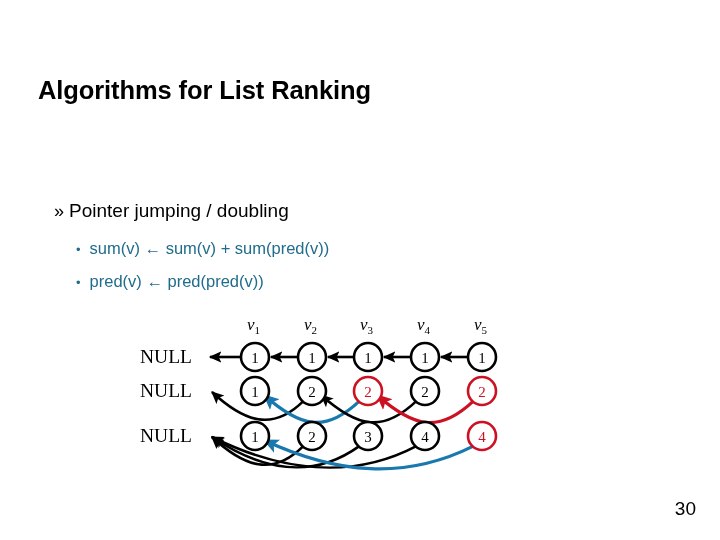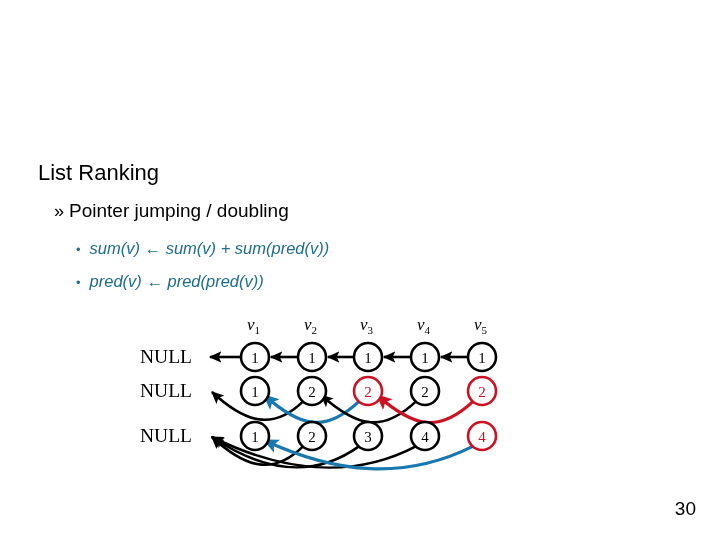--- a/index.html
+++ b/index.html
@@ -69,21 +69,20 @@
     display: flex;
     align-items: baseline;
     gap: 9px;
   }
   .level3 .dot {
     font-size: 13px;
     line-height: 1;
     color: #1F6C8C;
   }
   .level3 .formula {
-    font-style: italic;
     font-size: 16.5px;
   }
   .level3-a { top: 239px; }
   .level3-b { top: 272px; }
 
   
   #diagram {
     position: absolute;
     left: 132px;
     top: 306px;
@@ -133,22 +132,22 @@
     font-size: 19px;
     color: #000000;
     margin-left: 42px;
   }
 </style>
 </head>
 <body>
 
 <div class="slide">
 
-
-  <div class="level1">List Ranking</div>
+  <div class="slide-title">Algorithms for List Ranking</div>
+
 
   <div class="level2">
     <span class="marker">»</span>
     <span>Pointer jumping / doubling</span>
   </div>
 
   <div class="level3 level3-a">
     <span class="dot">•</span>
     <span class="formula">sum(v) ← sum(v) + sum(pred(v))</span>
   </div>

